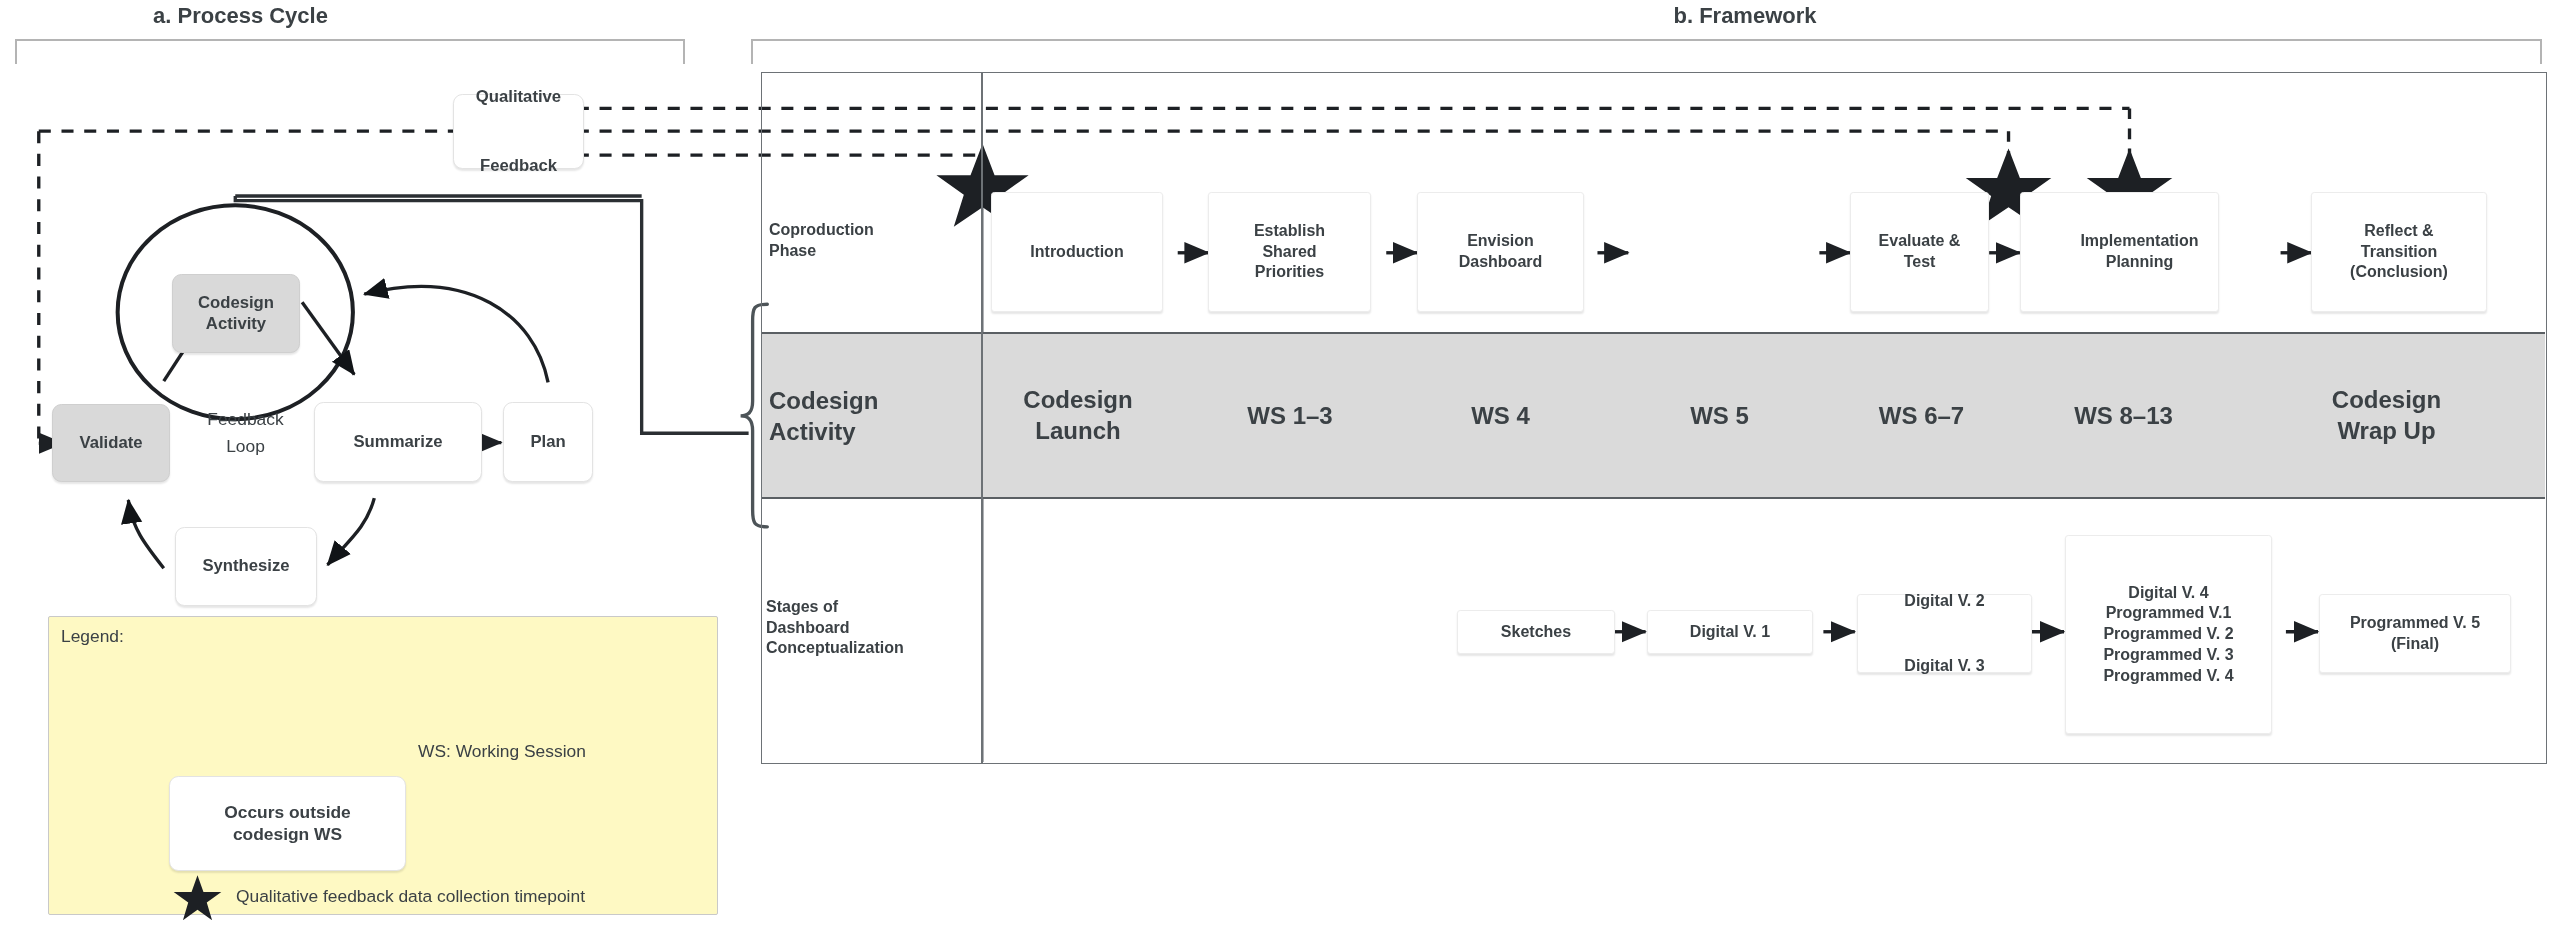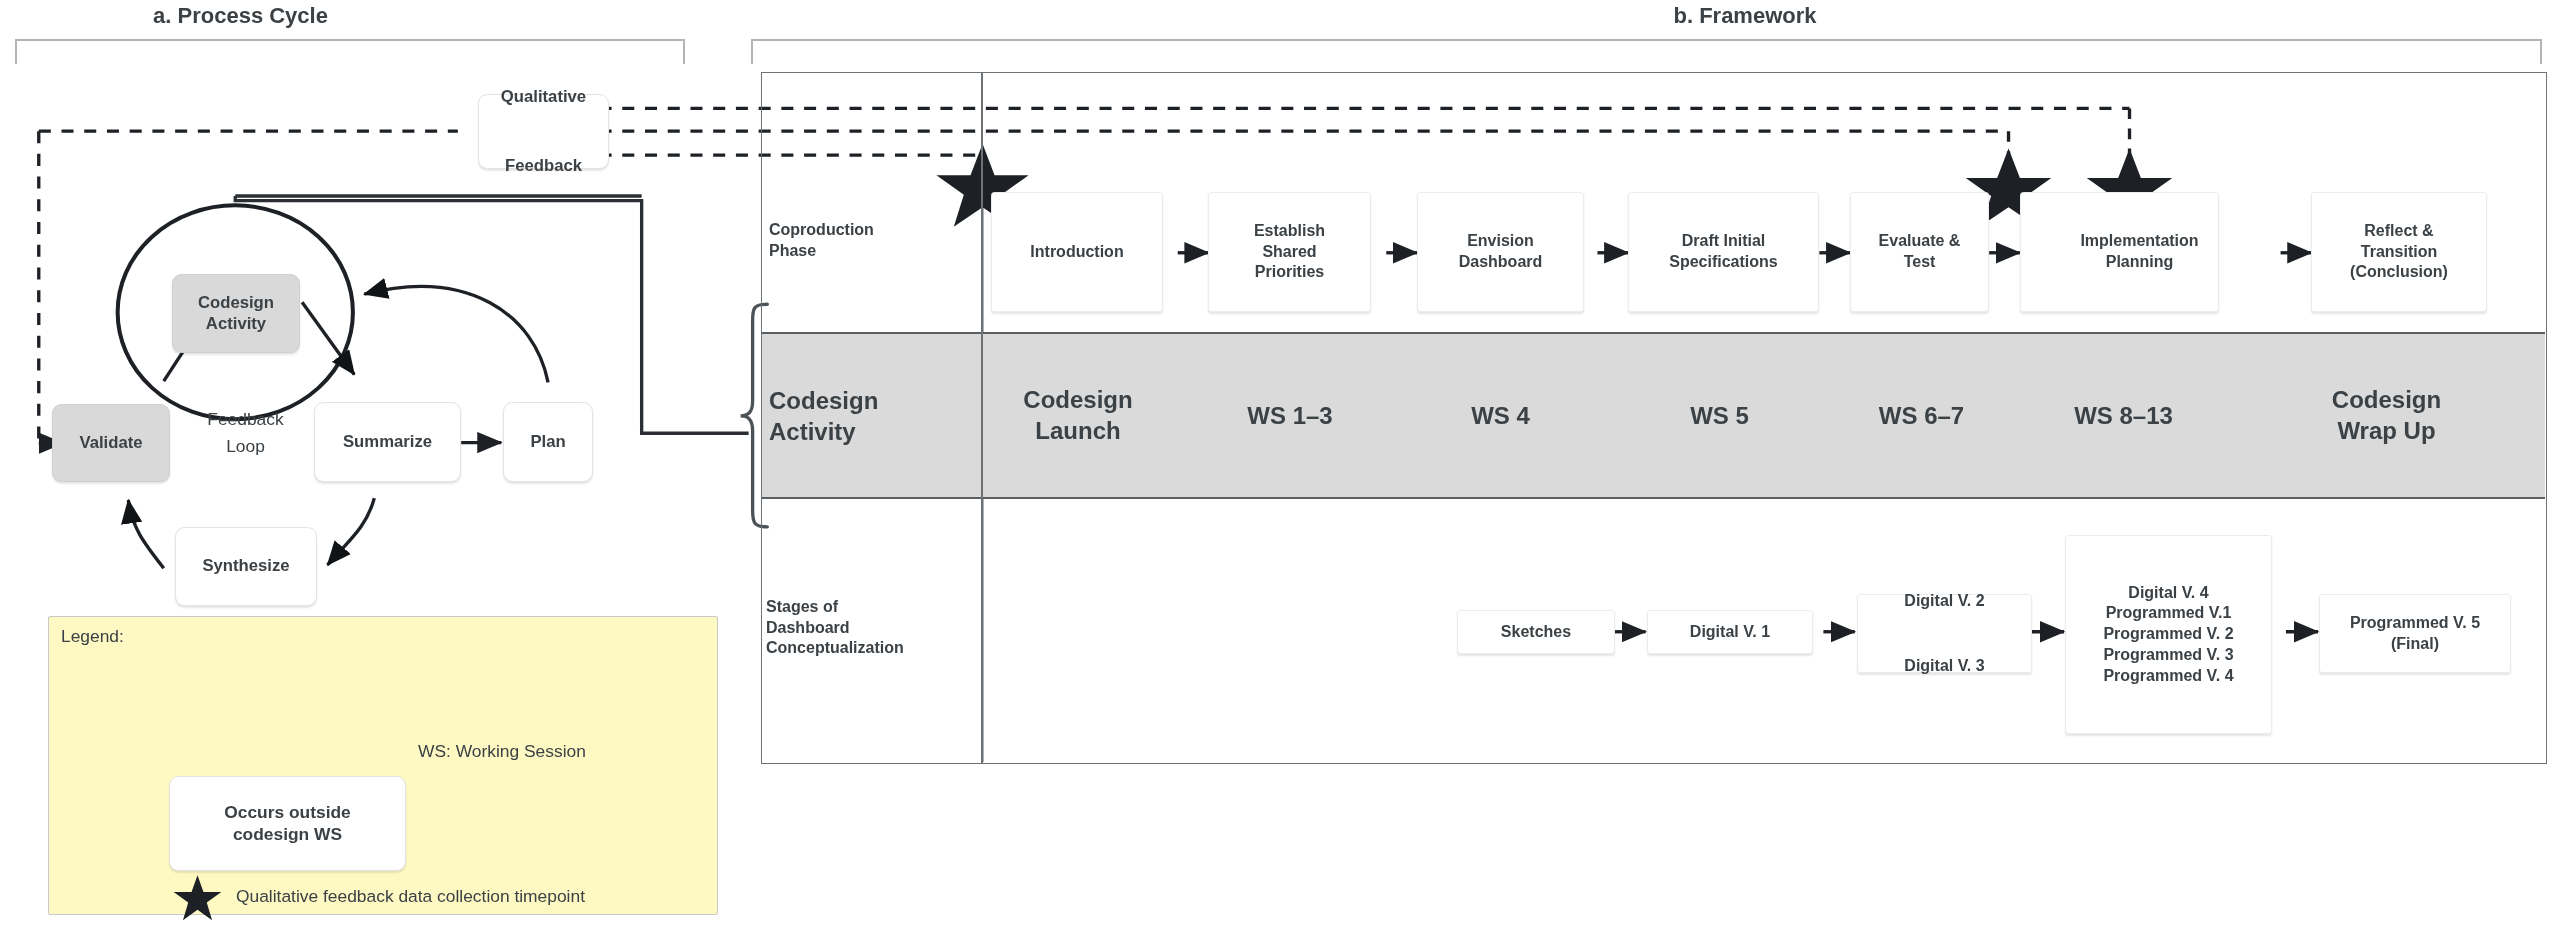--- a/index.html
+++ b/index.html
@@ -132,40 +132,40 @@
     <path d="M 2722,378 L 2768,378" stroke="#1d2024" stroke-width="5" fill="none" marker-end="url(#ah)"></path>
     <path d="M 2976,378 L 3022,378" stroke="#1d2024" stroke-width="5" fill="none" marker-end="url(#ah)"></path>
     <path d="M 3412,378 L 3458,378" stroke="#1d2024" stroke-width="5" fill="none" marker-end="url(#ah)"></path>
 
     <path d="M 2415,945 L 2462,945" stroke="#1d2024" stroke-width="5" fill="none" marker-end="url(#ah)"></path>
     <path d="M 2728,945 L 2775,945" stroke="#1d2024" stroke-width="5" fill="none" marker-end="url(#ah)"></path>
     <path d="M 3040,945 L 3088,945" stroke="#1d2024" stroke-width="5" fill="none" marker-end="url(#ah)"></path>
     <path d="M 3420,945 L 3468,945" stroke="#1d2024" stroke-width="5" fill="none" marker-end="url(#ah)"></path>
   </svg>
 
-  <div class="abs node" style="left:478px;top:94px;width:131px;height:75px;flex-direction:column;gap:48px;">
+  <div class="abs node" style="left:453px;top:94px;width:131px;height:75px;flex-direction:column;gap:48px;">
     <span>Qualitative</span>
     <span>Feedback</span>
   </div>
 
   <div class="abs node shaded" style="left:172px;top:274px;width:128px;height:79px;flex-direction:column;">
     <span>Codesign</span>
     <span>Activity</span>
   </div>
 
   <div class="abs node shaded" style="left:52px;top:404px;width:118px;height:78px;">
     <span>Validate</span>
   </div>
 
   <div class="abs" style="left:182px;top:406px;width:127px;text-align:center;font-size:17.4px;line-height:1.55;color:#3b4145;">
     <div>Feedback</div>
     <div>Loop</div>
   </div>
 
-  <div class="abs node" style="left:314px;top:402px;width:147px;height:80px;">
+  <div class="abs node" style="left:314px;top:402px;width:168px;height:80px;">
     <span>Summarize</span>
   </div>
 
   <div class="abs node" style="left:503px;top:402px;width:90px;height:80px;">
     <span>Plan</span>
   </div>
 
   <div class="abs node" style="left:175px;top:527px;width:142px;height:79px;">
     <span>Synthesize</span>
   </div>
@@ -214,24 +214,20 @@
     <span class="ln">Introduction</span>
   </div>
   <div class="abs fbox" style="left:1208px;top:192px;width:163px;height:120px;">
     <span class="ln">Establish</span>
     <span class="ln">Shared</span>
     <span class="ln">Priorities</span>
   </div>
   <div class="abs fbox" style="left:1417px;top:192px;width:167px;height:120px;">
     <span class="ln">Envision</span>
     <span class="ln">Dashboard</span>
-  </div>
-  <div class="abs fbox" style="left:1628px;top:192px;width:191px;height:120px;">
-    <span class="ln">Draft Initial</span>
-    <span class="ln">Specifications</span>
   </div>
   <div class="abs fbox" style="left:1850px;top:192px;width:139px;height:120px;">
     <span class="ln">Evaluate &amp;</span>
     <span class="ln">Test</span>
   </div>
   <div class="abs fbox" style="left:2020px;top:192px;width:199px;height:120px;padding-left:44px;">
     <span class="ln">Implementation</span>
     <span class="ln">Planning</span>
   </div>
   <div class="abs fbox" style="left:2311px;top:192px;width:176px;height:120px;">

